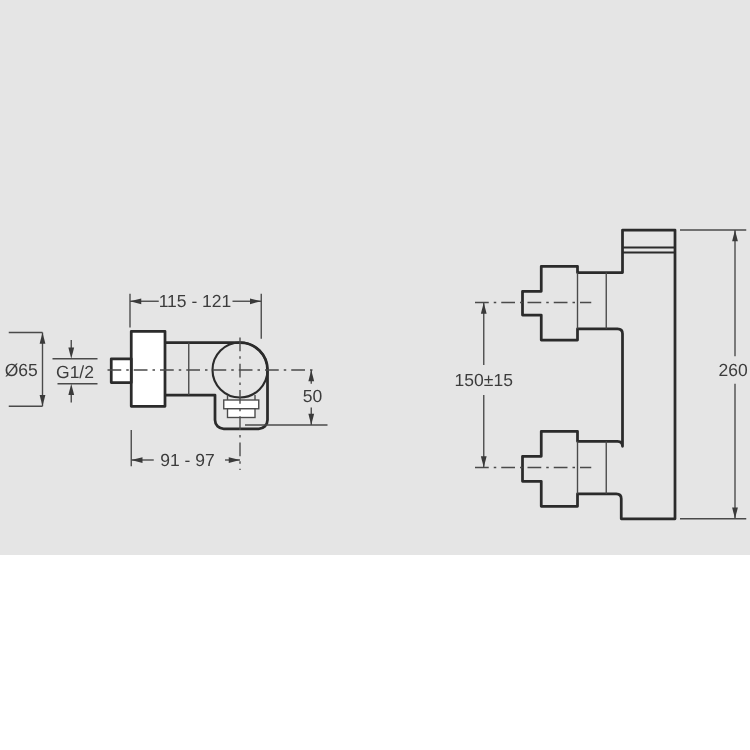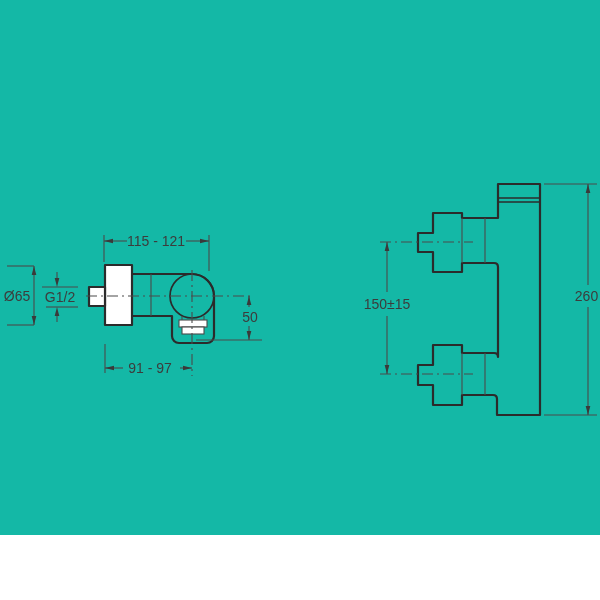--- a/index.html
+++ b/index.html
@@ -3,22 +3,22 @@
 <meta charset="utf-8">
 <style>
   html, body {
     margin: 0;
     padding: 0;
     background: #ffffff;
   }
   .canvas {
     position: relative;
     width: 600px;
-    height: 535px;
-    background: #14b8a6;
+    height: 444px;
+    background: #e5e5e5;
     overflow: hidden;
     font-family: "Liberation Sans", sans-serif;
     text-decoration: underline;
   }
   svg { display: block; }
   .thick {
     fill: none;
     stroke: #2b2b2b;
     stroke-width: 2.2;
     stroke-linejoin: round;

